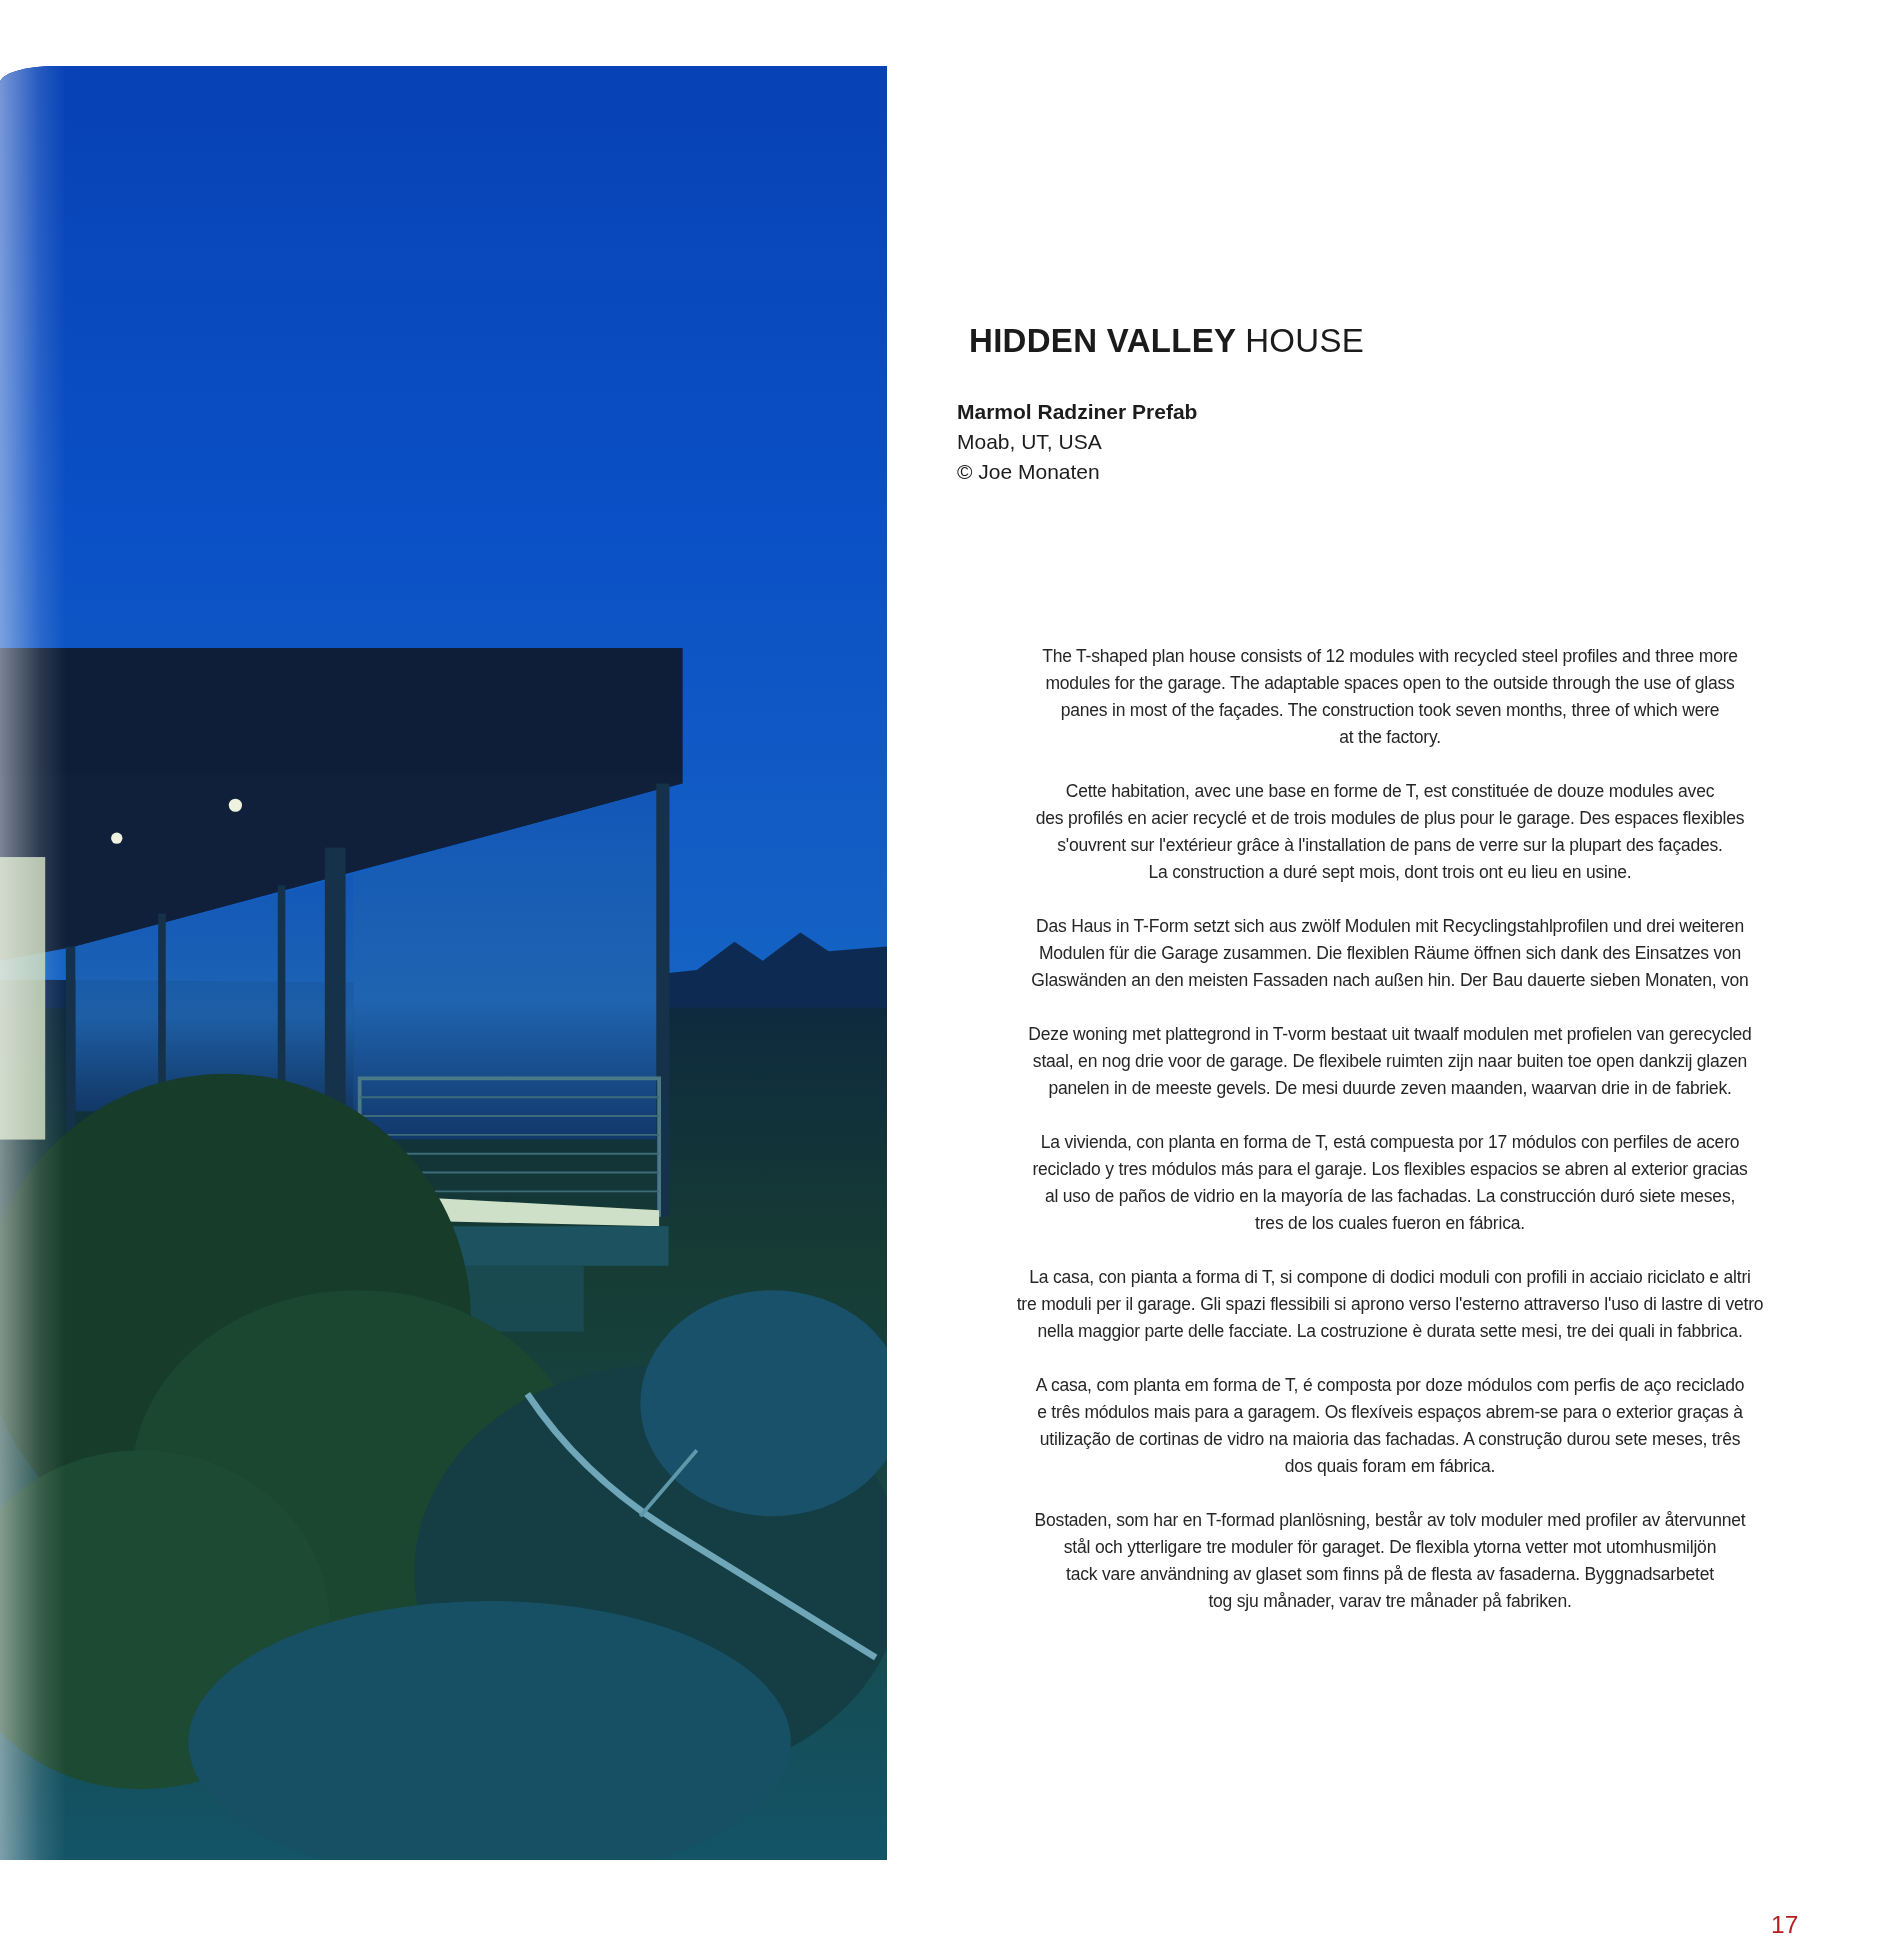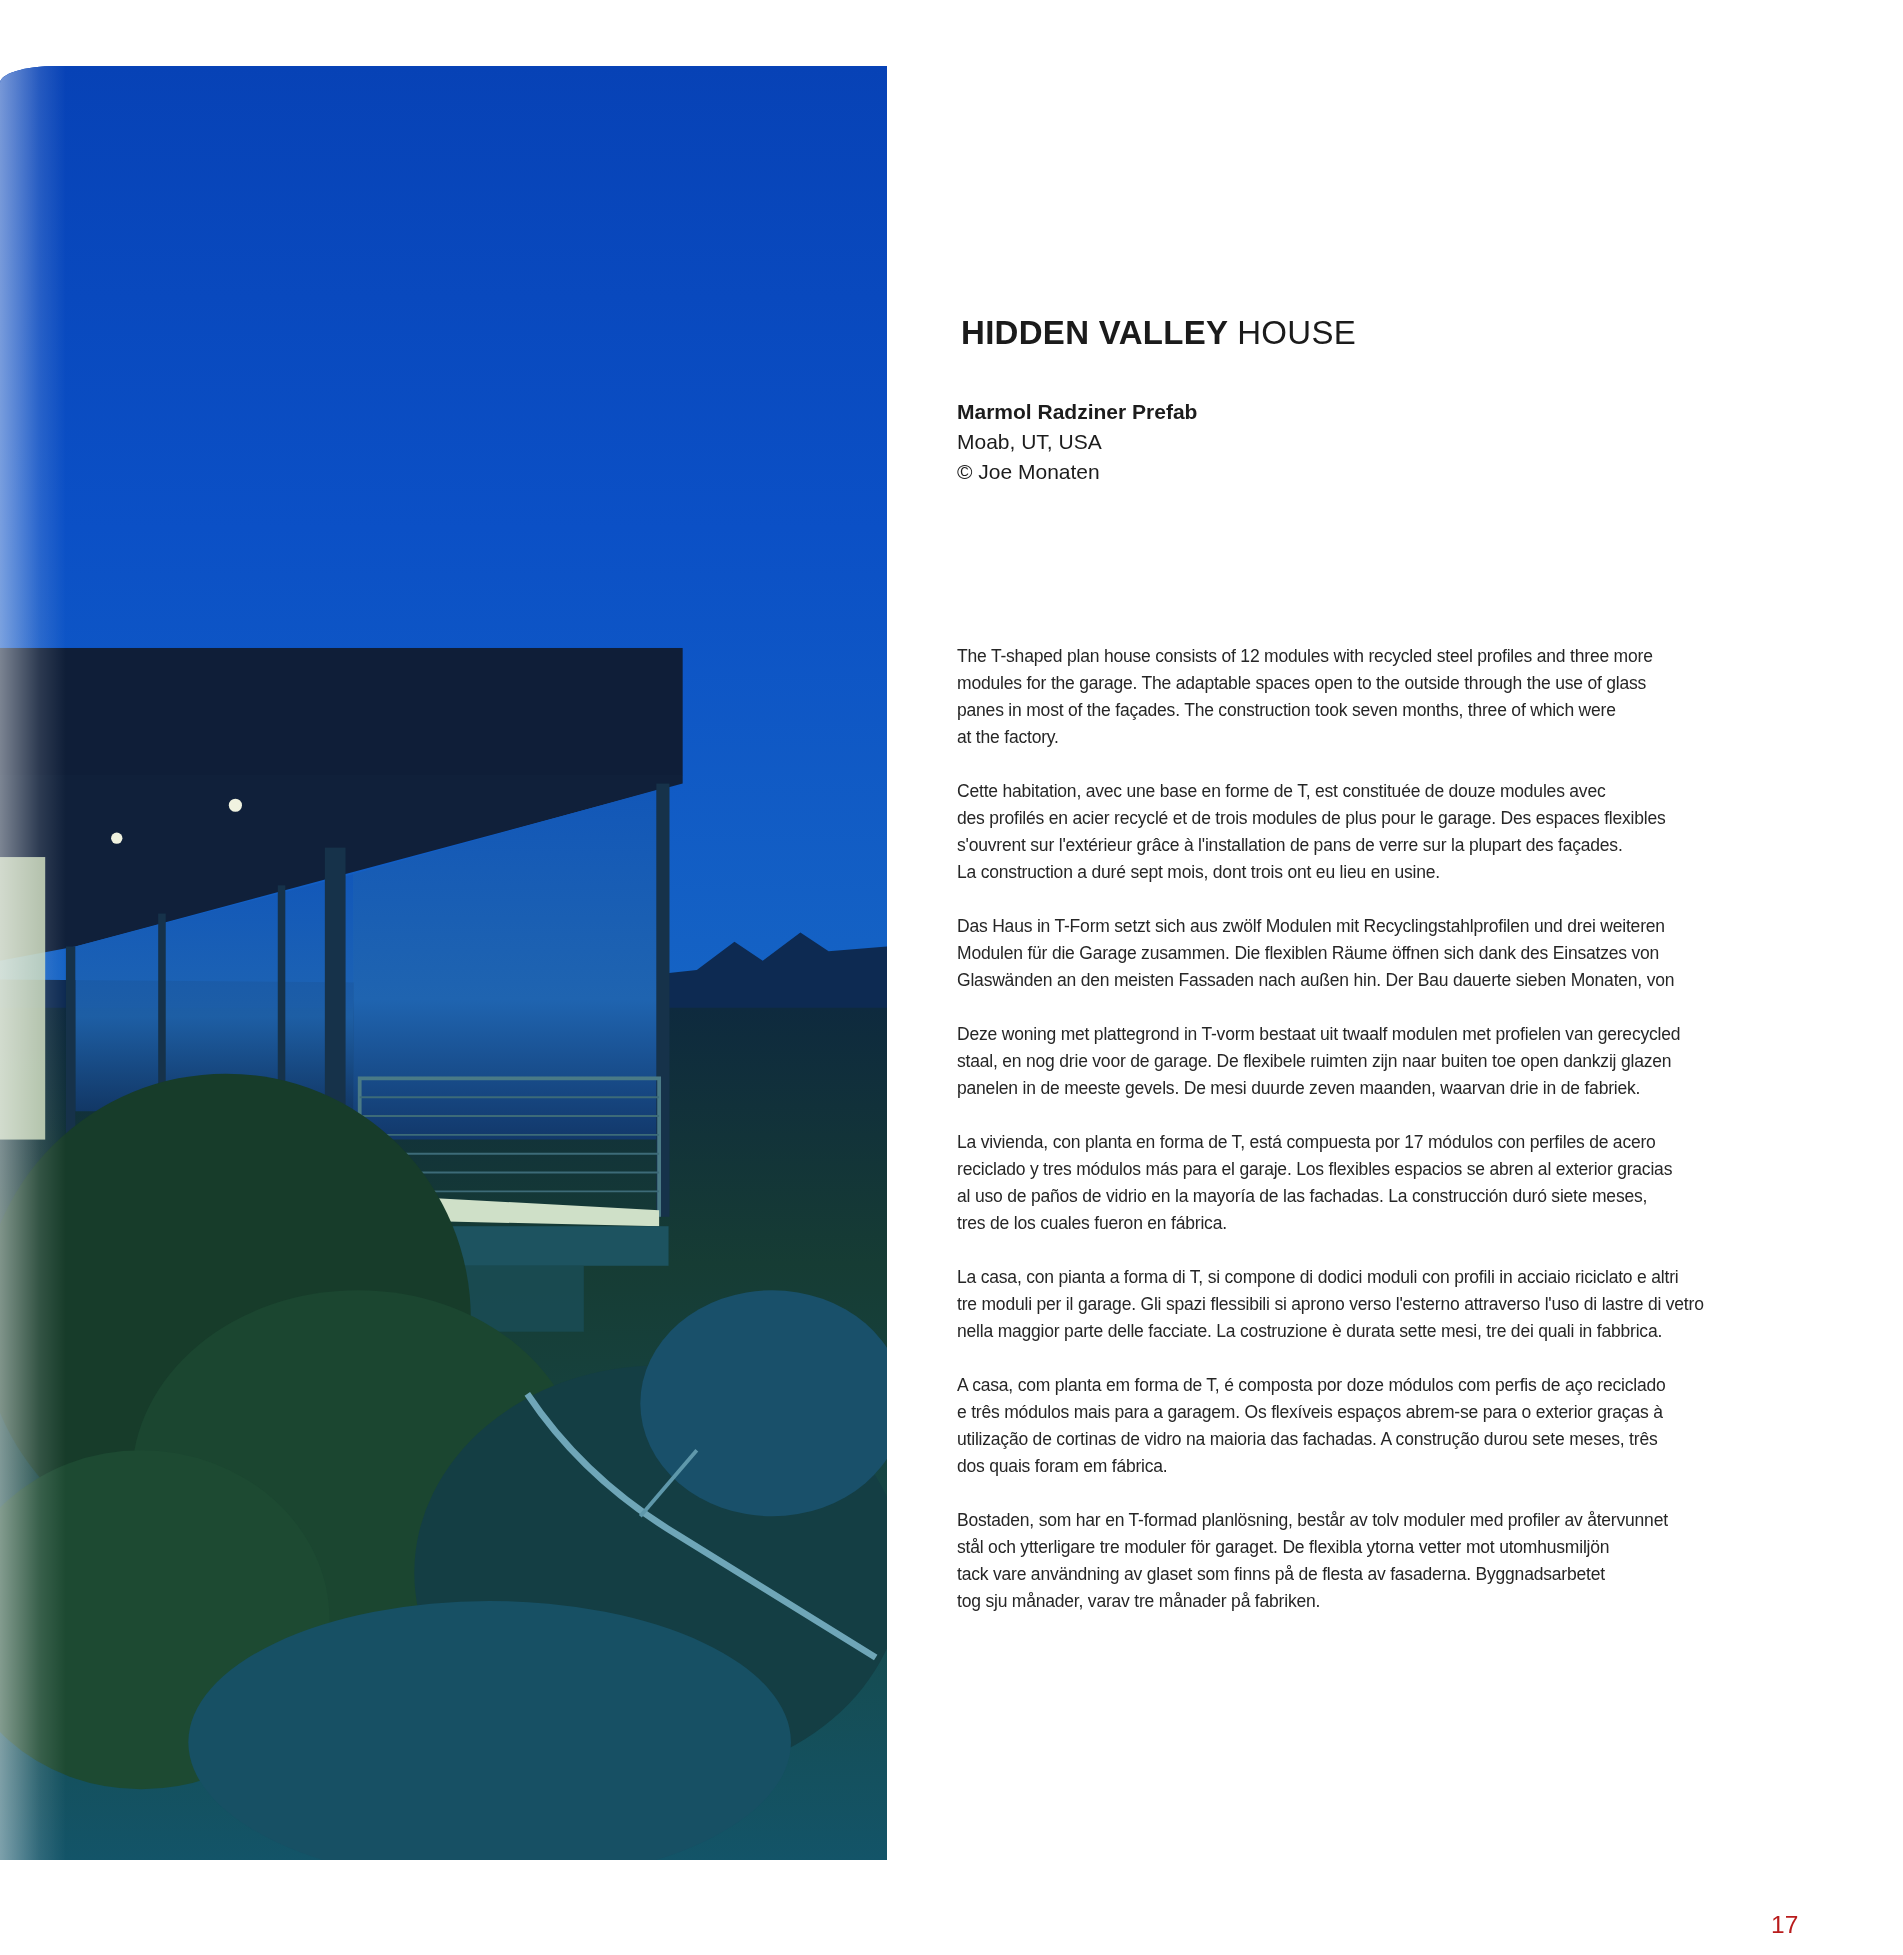--- a/index.html
+++ b/index.html
@@ -17,34 +17,34 @@
     background: linear-gradient(180deg, #0844b8 0%, #0a4ec4 25%, #0d57c8 45%, #0c4a9c 52%, #0a3666 56%, #0c3048 62%, #113a3c 75%, #0f3c4a 88%, #114658 100%);
   }
   .photo svg { position: absolute; left: 0; top: 0; width: 887px; height: 1794px; }
   .curl {
     position: absolute; left: 0; top: 0; width: 66px; height: 100%;
     background: linear-gradient(90deg, rgba(255,255,255,0.45), rgba(255,255,255,0.12) 60%, rgba(255,255,255,0));
   }
   
   .text-col { position: absolute; left: 957px; top: 0; width: 866px; }
   .title {
-    position: absolute; top: 310px; left: 0; margin: 4px;
+    position: absolute; top: 310px; left: 0; margin: 12px;
     font-size: 33px; letter-spacing: 0.3px; white-space: nowrap; color: #1b1b1b;
   }
   .title .bold { font-weight: bold; }
   .title .light { font-weight: normal; }
   .credits { position: absolute; top: 397px; left: 0; font-size: 21px; line-height: 30px; color: #1c1c1c; }
   .credits .architect { font-weight: bold; text-align: center; }
   .credits div { white-space: nowrap; }
   .body-text { position: absolute; top: 643px; left: 0; width: 866px; }
   .para {
     font-size: 17.5px; line-height: 27px; color: #262626; margin: 0 0 27px 0;
     letter-spacing: -0.2px;
   }
-  .para span { display: block; white-space: nowrap; }
+  .para span { display: block; white-space: nowrap; text-align: center; }
   .page-number {
     position: absolute; left: 1771px; top: 1911px;
     font-size: 24.5px; color: #b91c1c;
   }
 </style>
 </head>
 <body>
 
 <div class="photo">
   <svg viewBox="0 0 942 1905" preserveAspectRatio="none">

